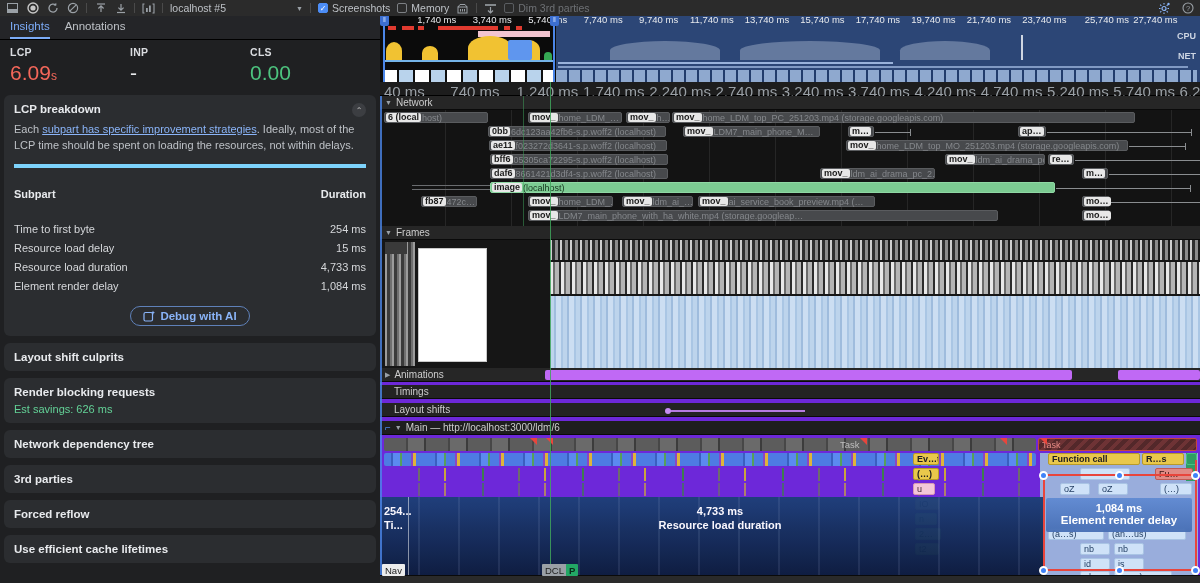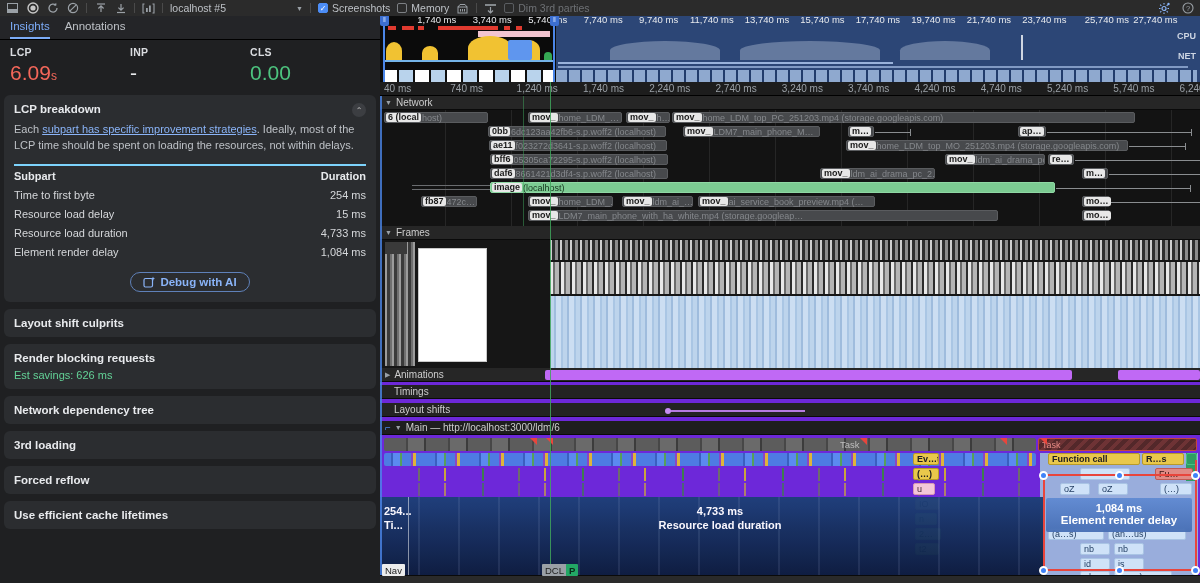--- a/index.html
+++ b/index.html
@@ -33,21 +33,21 @@
   .metric .mv small { font-size:12px; }
   .mv.red { color:#f4675a; } .mv.green { color:#4dc47f; } .mv.white { color:#e8eaed; }
   .card { background:#2b2d30; border-radius:6px; margin:0 4px 7px 4px; padding:8px 10px; position:relative; }
   .card h3 { font-size:11.5px; color:#e8eaed; font-weight:bold; }
   .card .desc { font-size:11px; color:#bdc1c6; line-height:1.45; margin-top:7px; }
   .card .desc a { color:#8ab4f8; text-decoration:underline; cursor:pointer; }
   .card .chev { position:absolute; right:10px; top:8px; width:14px; height:14px; border-radius:50%;
       background:#3c3e42; color:#c7c7c7; font-size:8px; display:flex; align-items:center; justify-content:center; cursor:pointer;}
   .savings { font-size:11px; color:#63d297; margin-top:5px; }
   table.sub { width:100%; border-collapse:collapse; margin-top:10px; font-size:11px; color:#d5d7da; }
-  table.sub th { text-align:left; color:#e8eaed; font-size:11px; padding:4px 0; border-top:2px solid #7dd3fc; }
+  table.sub th { text-align:left; color:#e8eaed; font-size:11px; padding:20px 0; border-top:4px solid #7dd3fc; }
   table.sub th:last-child, table.sub td:last-child { text-align:right; }
   table.sub td { padding:3.5px 0; }
   .ai-btn { margin:10px auto 2px auto; display:flex; width:fit-content; align-items:center; gap:5px;
       border:1px solid #5f81b9; border-radius:12px; color:#8ab4f8; font-size:11.5px; font-weight:bold;
       padding:3px 12px; cursor:pointer; background:transparent; }
 
   
   #tl { position:absolute; left:380px; top:13px; width:820px; height:570px; background:#6d28d9; overflow:hidden; }
   .abs { position:absolute; }
   
@@ -58,21 +58,21 @@
   .mm-red { position:absolute; top:13px; height:4px; background:#e03a2f; }
   .mm-pink { position:absolute; background:#f2c4d0; }
   .blob { position:absolute; border-radius:60% 60% 0 0; }
   .mm-gray-mound { position:absolute; background:rgba(185,198,220,.4); border-radius:50% 50% 0 0; }
   .grid13 { background:repeating-linear-gradient(90deg,#8fa9cf 0 11px,#223c6b 11px 13px); }
   .mm-handle { position:absolute; top:0; width:2px; height:69px; background:#4b86e8; z-index:5; }
   .mm-grip { position:absolute; top:0; width:9px; height:13px; background:#3c6fd1; border-radius:2px; color:#cfe0ff;
        font-size:7px; display:flex; align-items:center; justify-content:center; z-index:6; }
   
   #ruler { position:absolute; left:0; top:69px; width:820px; height:14px; background:#1d1d1d; border-bottom:1px solid #000; }
-  .rt { position:absolute; top:1px; font-size:10px; color:#9aa0a6; white-space:nowrap; }
+  .rt { position:absolute; top:1px; font-size:15px; color:#9aa0a6; white-space:nowrap; }
   
   .sec-h { position:absolute; left:0; width:820px; height:14px; background:#262626; border-bottom:1px solid #0a0a0a;
      color:#cdcdcd; font-size:10px; display:flex; align-items:center; padding-left:5px; gap:4px; cursor:pointer; }
   .sec-h .tri { font-size:7px; color:#9aa0a6; }
   
   #net-body { position:absolute; left:0; top:97px; width:820px; height:116px; overflow:hidden;
      background:#131313 repeating-linear-gradient(90deg, transparent 0 65px, #262626 65px 66px); }
   .net-seg { position:absolute; height:11px; background:#47494c; border:1px solid #5a5c5f; border-radius:2px;
      font-size:9px; color:#85888c; display:flex; align-items:center; white-space:nowrap; overflow:visible; cursor:pointer; }
   .net-seg .chip { background:#e7e7e7; color:#1a1a1a; border-radius:2px; padding:0 2px; height:9px; line-height:9px; margin:0 1px; flex:none; font-weight:bold;}
@@ -292,21 +292,21 @@
         <h3>Layout shift culprits</h3>
       </div>
       <div class="card">
         <h3>Render blocking requests</h3>
         <div class="savings">Est savings: 626 ms</div>
       </div>
       <div class="card">
         <h3>Network dependency tree</h3>
       </div>
       <div class="card">
-        <h3>3rd loading</h3>
+        <h3>3rd parties</h3>
       </div>
       <div class="card">
         <h3>Forced reflow</h3>
       </div>
       <div class="card">
         <h3>Use efficient cache lifetimes</h3>
       </div>
     </div>
 </div>
 

